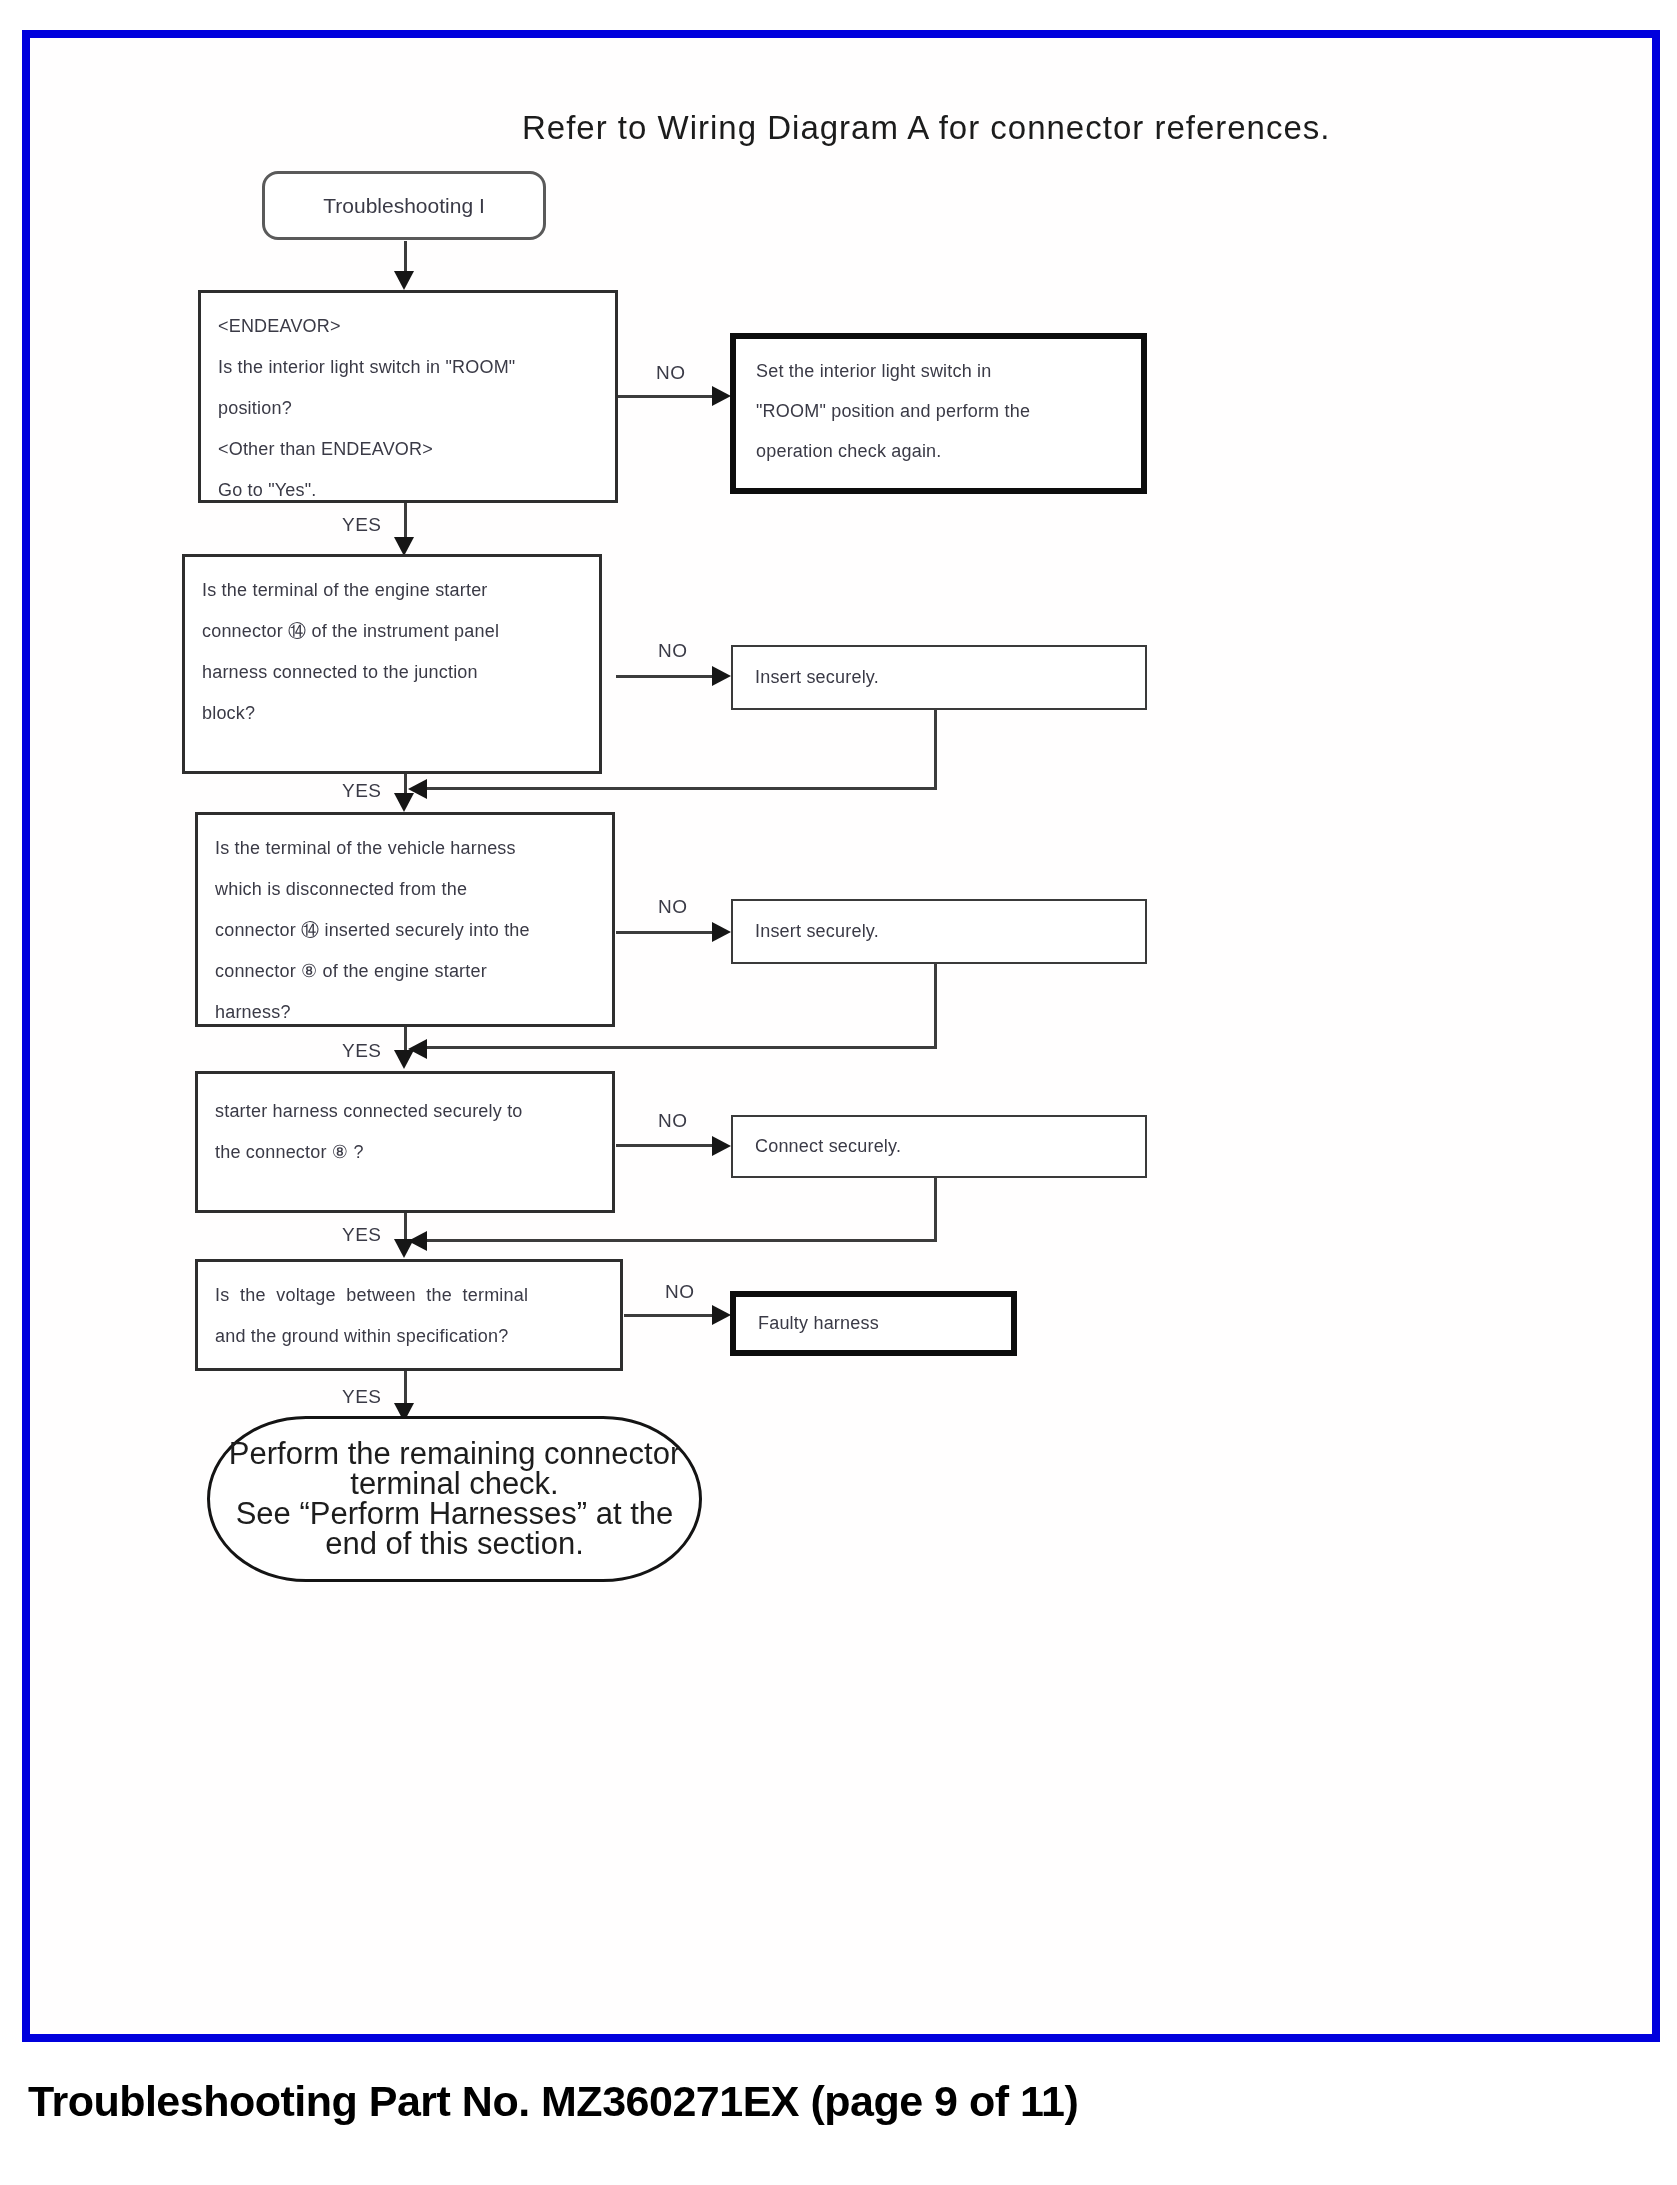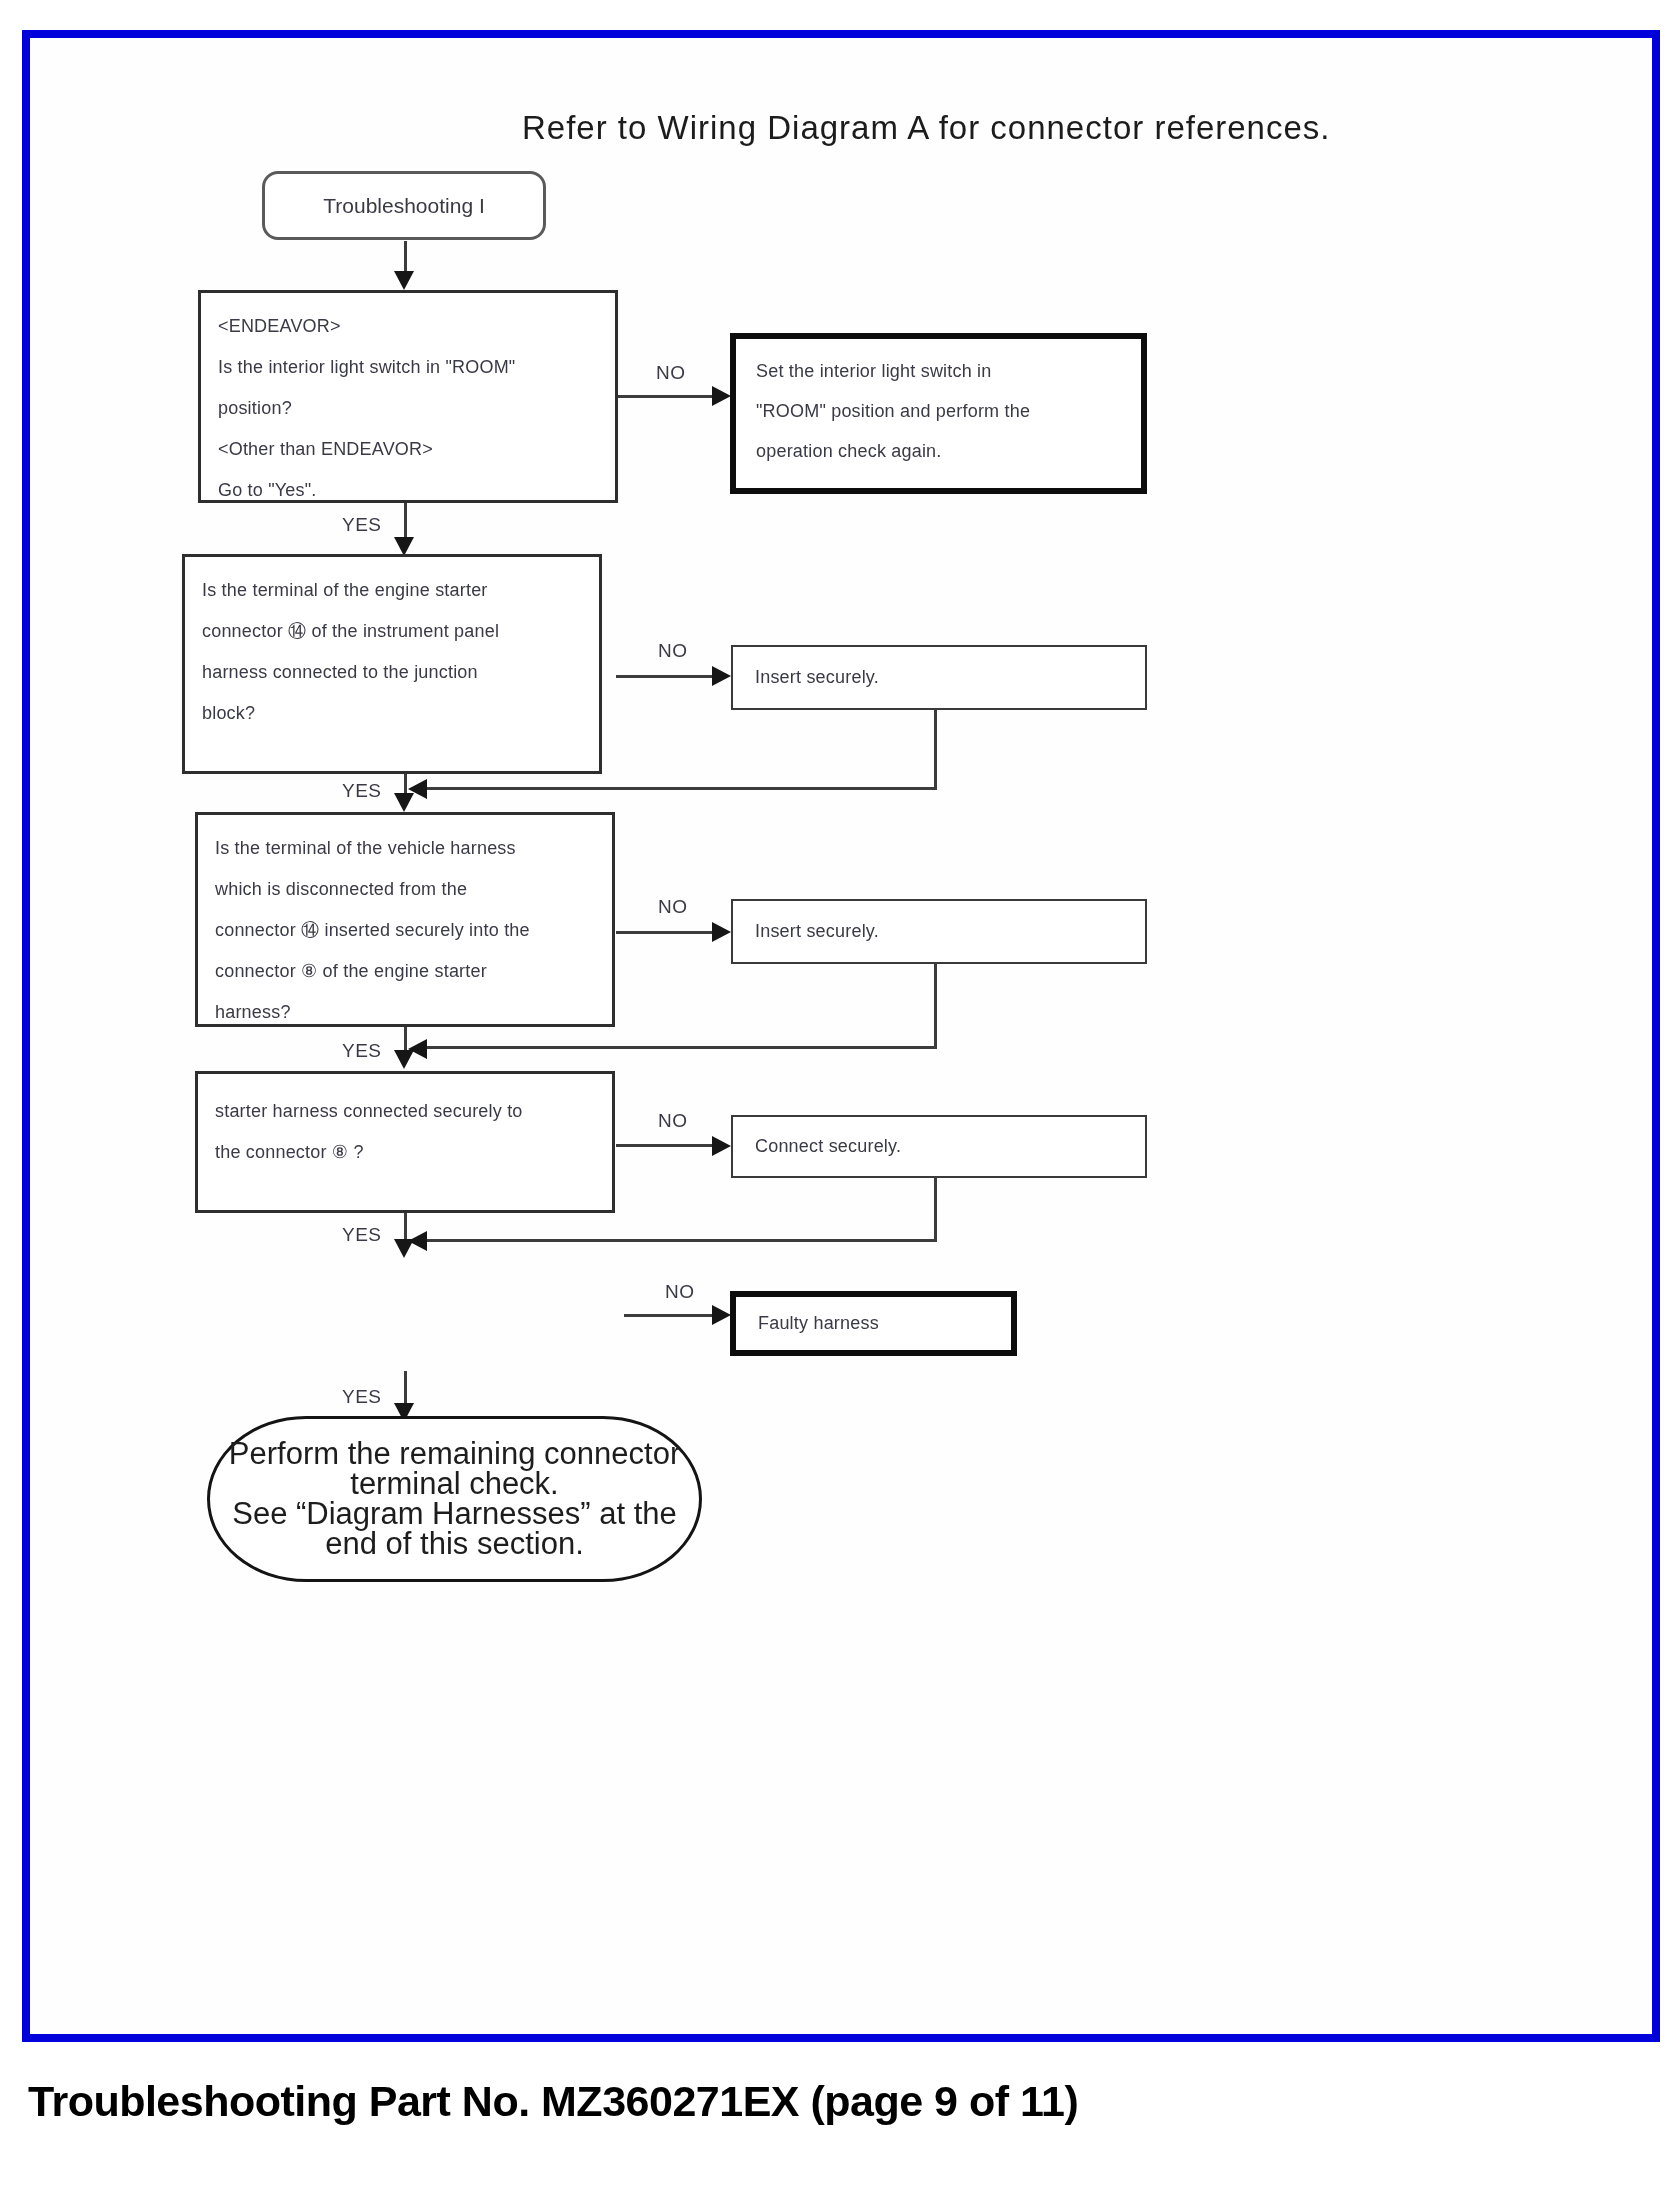--- a/index.html
+++ b/index.html
@@ -155,33 +155,37 @@
     <span>Connect securely.</span>
   </div>
 
   <div class="vline" style="left:934px; top:1177px; height:64px;"></div>
   <div class="hline" style="left:426px; top:1239px; width:511px;"></div>
   <div class="arr-left" style="left:408px; top:1231px;"></div>
   <div class="yn" style="left:342px; top:1224px;">YES</div>
   <div class="vline" style="left:404px; top:1213px; height:28px;"></div>
   <div class="arr-down" style="left:394px; top:1239px;"></div>
 
+  <div class="qbox" style="left:195px; top:1259px; width:428px; height:112px; padding-top:13px;">
+    <div class="ln spread">Is the voltage between the terminal</div>
+    <div class="ln">and the ground within specification?</div>
+  </div>
   <div class="yn" style="left:665px; top:1281px;">NO</div>
   <div class="hline" style="left:624px; top:1314px; width:91px;"></div>
   <div class="arr-right" style="left:712px; top:1305px;"></div>
   <div class="abox thick single" style="left:730px; top:1279px; width:287px; height:65px;">
     <span>Faulty harness</span>
   </div>
 
   <div class="yn" style="left:342px; top:1386px;">YES</div>
   <div class="vline" style="left:404px; top:1371px; height:34px;"></div>
   <div class="arr-down" style="left:394px; top:1403px;"></div>
 
   <div class="terminal-node">
     <div class="ln">Perform the remaining connector</div>
     <div class="ln">terminal check.</div>
-    <div class="ln">See “Diagram Harnesses” at the</div>
+    <div class="ln">See “Perform Harnesses” at the</div>
     <div class="ln">end of this section.</div>
   </div>
 
   <div class="page-caption">Troubleshooting Part No. MZ360271EX (page 9 of 11)</div>
 </div>
 
 
 </body></html>

